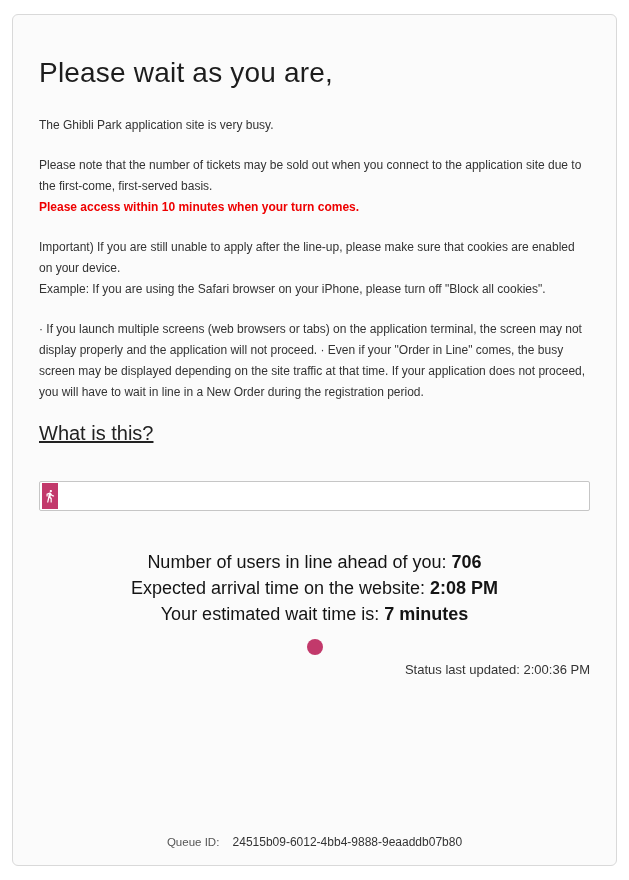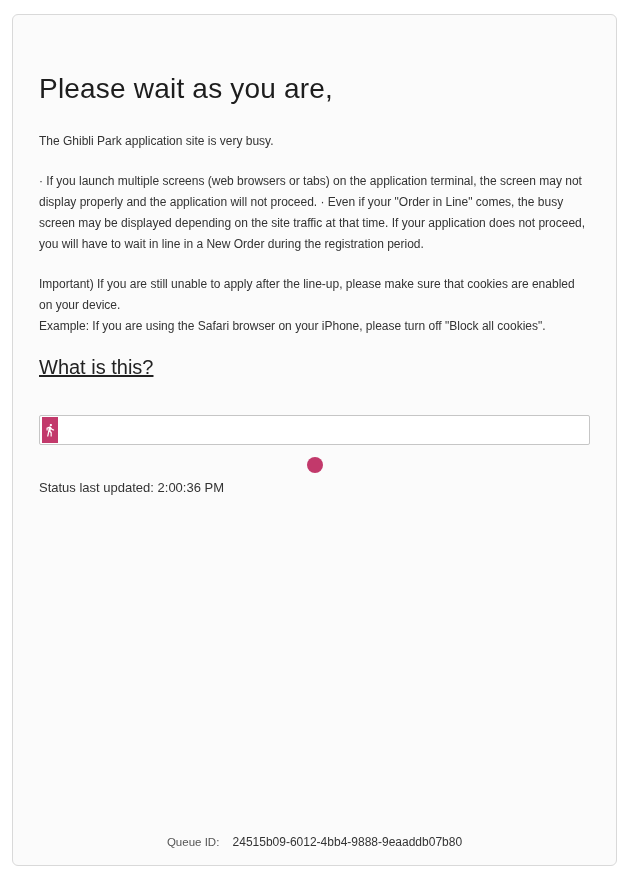--- a/index.html
+++ b/index.html
@@ -15,21 +15,21 @@
     font-family:"Liberation Sans","DejaVu Sans",sans-serif;
     color:#333;
   }
   .card{
     position:relative;
     width:605px;height:852px;
     margin:14px 12px;
     background:#fbfbfb;
     border:1px solid #d9d9d9;
     border-radius:6px;
-    padding:16px 26px;
+    padding:0 26px;
   }
   .page-title{
     margin:38px 0 0;
     font-size:28px;
     line-height:40px;
     font-weight:400;
     color:#1d1d1d;
     letter-spacing:0.2px;
   }
   .para{
@@ -76,30 +76,31 @@
   }
   .stats b{font-weight:bold;}
   .status-dot{
     width:16px;height:16px;
     border-radius:50%;
     background:var(--accent-pink,#c2396b);
     margin:12px auto 0;
   }
   .status-line{
     margin-top:7px;
-    text-align:left;
+    text-align:right;
     font-size:13px;
     color:#333;
   }
   .footer{
     position:absolute;
     left:26px;right:26px;bottom:16px;
     display:flex;
-    justify-content:center;
+    justify-content:space-between;
     align-items:center;
+    flex-direction:column;
   }
   .queue-id{
     font-size:11.5px;
     color:#555;
   }
   .queue-id .qid-value{
     margin-left:10px;
     color:#333;
     font-size:12px;
   }
@@ -123,44 +124,62 @@
 <body>
 
 <div class="card">
 
   <h1 class="page-title">
     <span>Please wait as you are,</span><br>
   </h1>
 
   <p class="para lead">The Ghibli Park application site is very busy.</p>
 
+  <p class="para">
+    <span>Please note that the number of tickets may be sold out when you connect to the application site due to the first-come, first-served basis.</span><br>
+    <span class="warning-line">Please access within 10 minutes when your turn comes.</span>
+  </p>
+
+  <p class="para">
+    <span>Important) If you are still unable to apply after the line-up, please make sure that cookies are enabled on your device.</span><br>
+    <span>Example: If you are using the Safari browser on your iPhone, please turn off "Block all cookies".</span>
+  </p>
 
   <p class="para">
     <span>· If you launch multiple screens (web browsers or tabs) on the application terminal, the screen may not display properly and the application will not proceed.</span>
     <span>· Even if your "Order in Line" comes, the busy screen may be displayed depending on the site traffic at that time.</span>
     <span>If your application does not proceed, you will have to wait in line in a New Order during the registration period.</span>
-  </p>
-
-  <p class="para">
-    <span>Important) If you are still unable to apply after the line-up, please make sure that cookies are enabled on your device.</span><br>
-    <span>Example: If you are using the Safari browser on your iPhone, please turn off "Block all cookies".</span>
   </p>
 
   <a class="what-link">What is this?</a>
 
   <div class="progress-bar">
     <div class="progress-person">
       <span>
         <svg viewBox="0 0 24 24" width="14" height="24" aria-hidden="true">
           <path fill="#ffffff" d="M13.5 5.5c1.1 0 2-.9 2-2s-.9-2-2-2-2 .9-2 2 .9 2 2 2zM9.8 8.9 7 23h2.1l1.8-8 2.1 2v6h2v-7.5l-2.1-2 .6-3C14.8 12 16.8 13 19 13v-2c-1.9 0-3.5-1-4.3-2.4l-1-1.6c-.4-.6-1-1-1.7-1-.3 0-.5.1-.8.1L6 8.3V13h2V9.6l1.8-.7"></path>
         </svg>
       </span>
     </div>
   </div>
 
+  <div class="stats">
+    <div>
+      <span>Number of users in line ahead of you:</span>
+      <b>706</b>
+    </div>
+    <div>
+      <span>Expected arrival time on the website:</span>
+      <b>2:08 PM</b>
+    </div>
+    <div>
+      <span>Your estimated wait time is:</span>
+      <b>7 minutes</b>
+    </div>
+  </div>
 
   <div class="status-dot"></div>
 
   <div class="status-line">
     <span>Status last updated:</span>
     <span>2:00:36 PM</span>
   </div>
 
   <div class="footer">
     <div class="queue-id">

